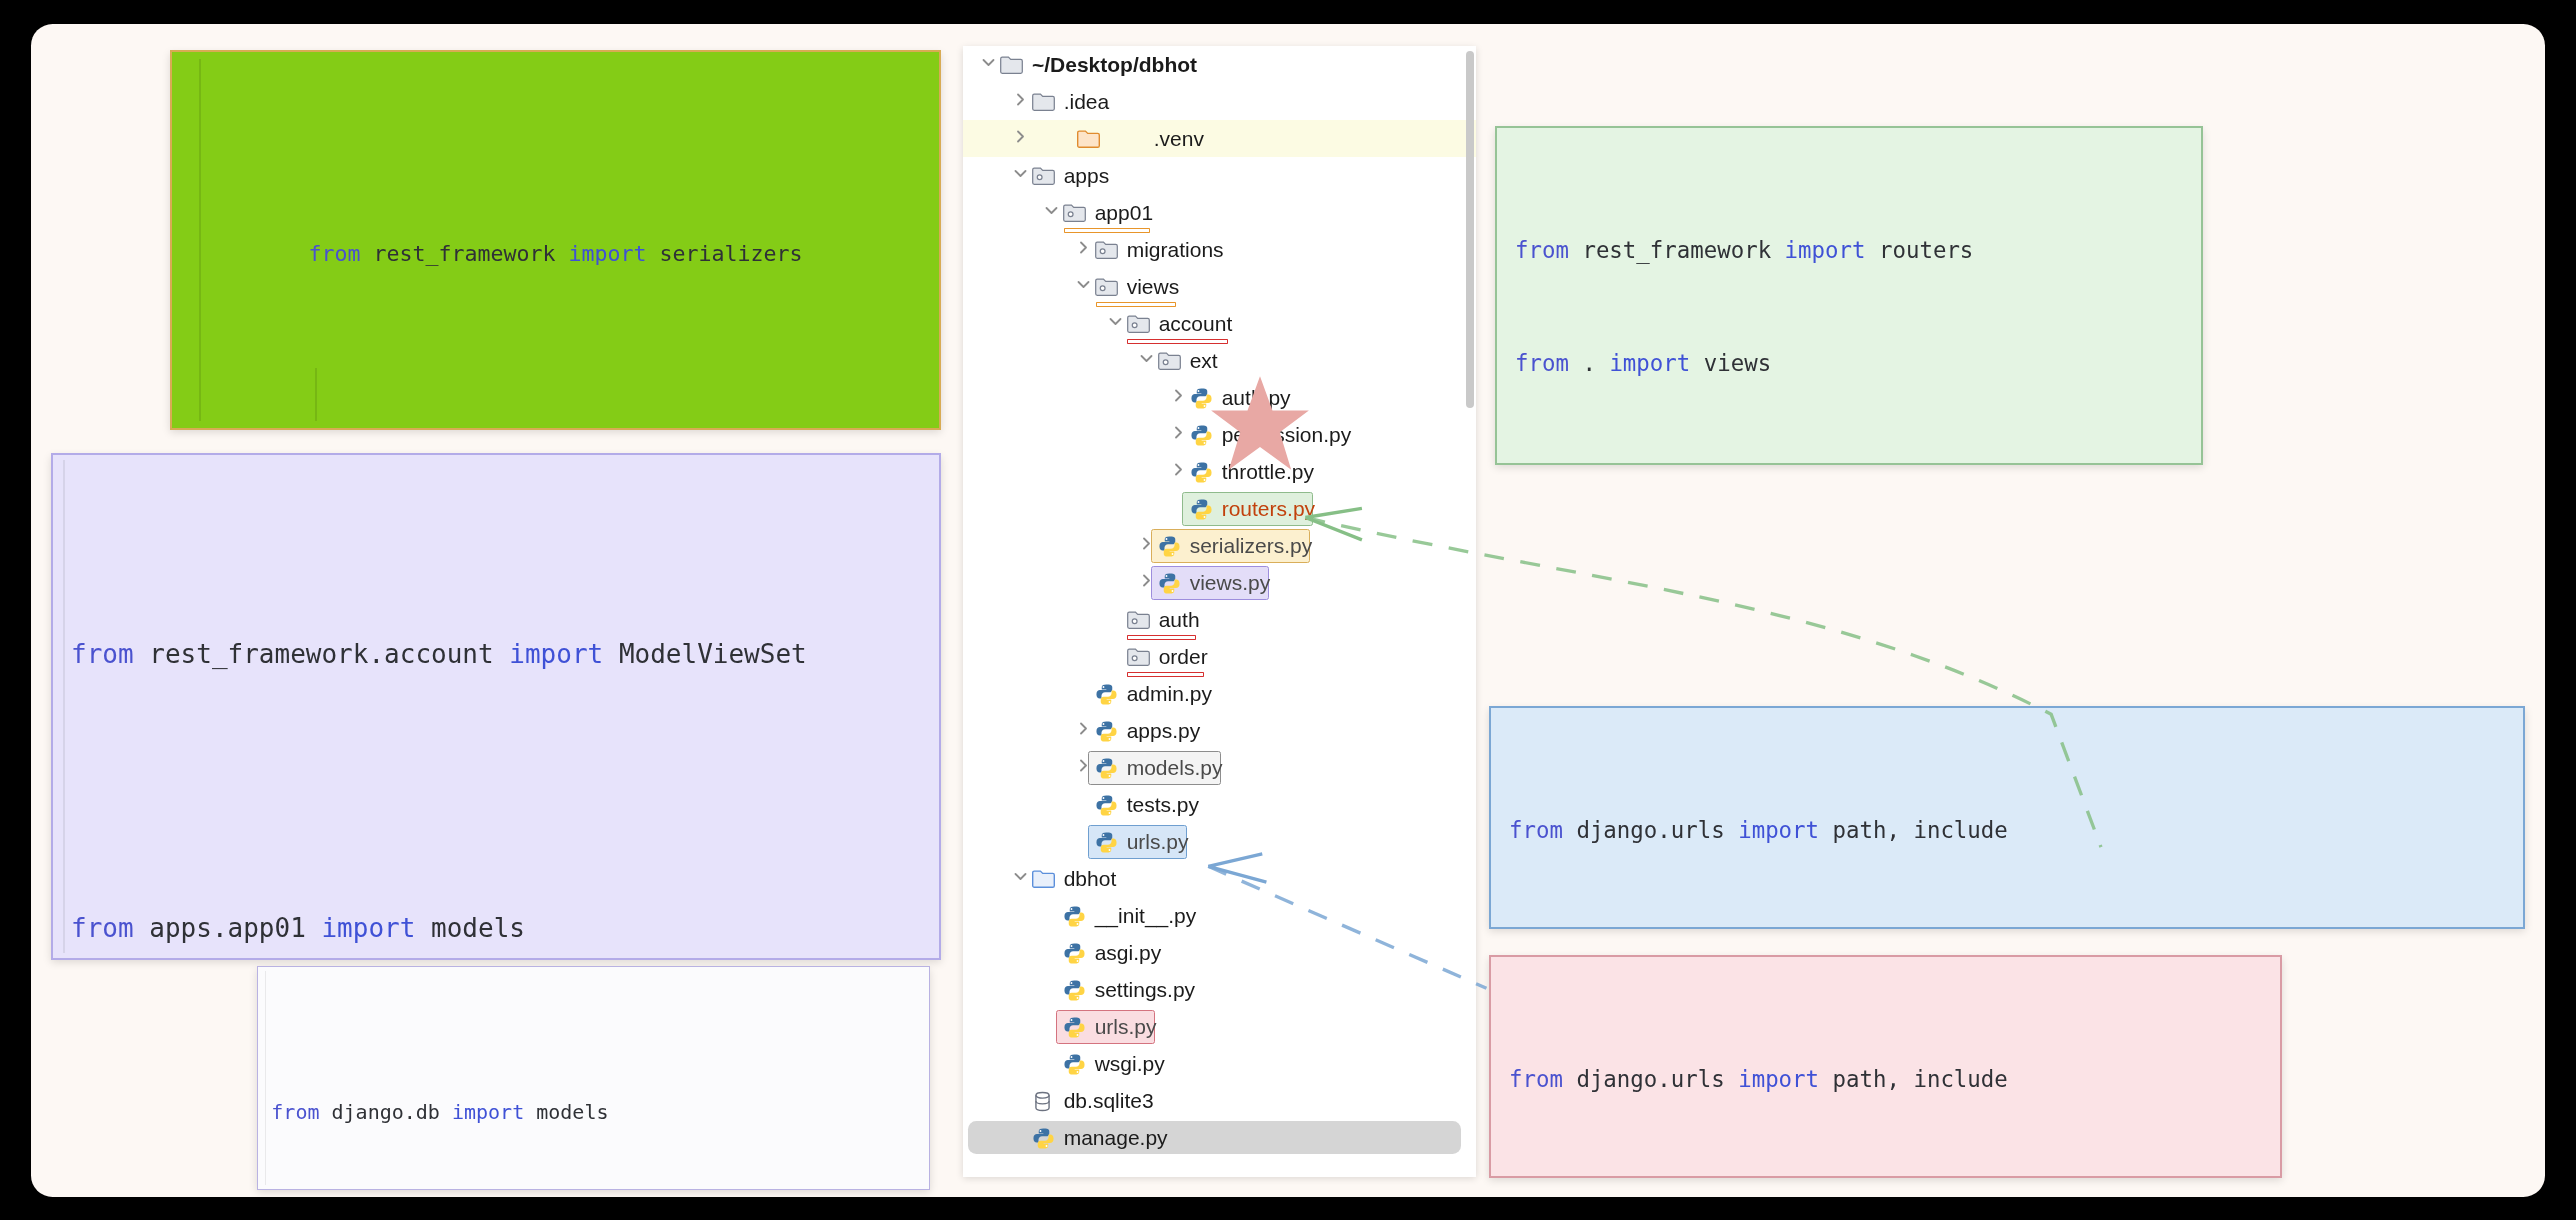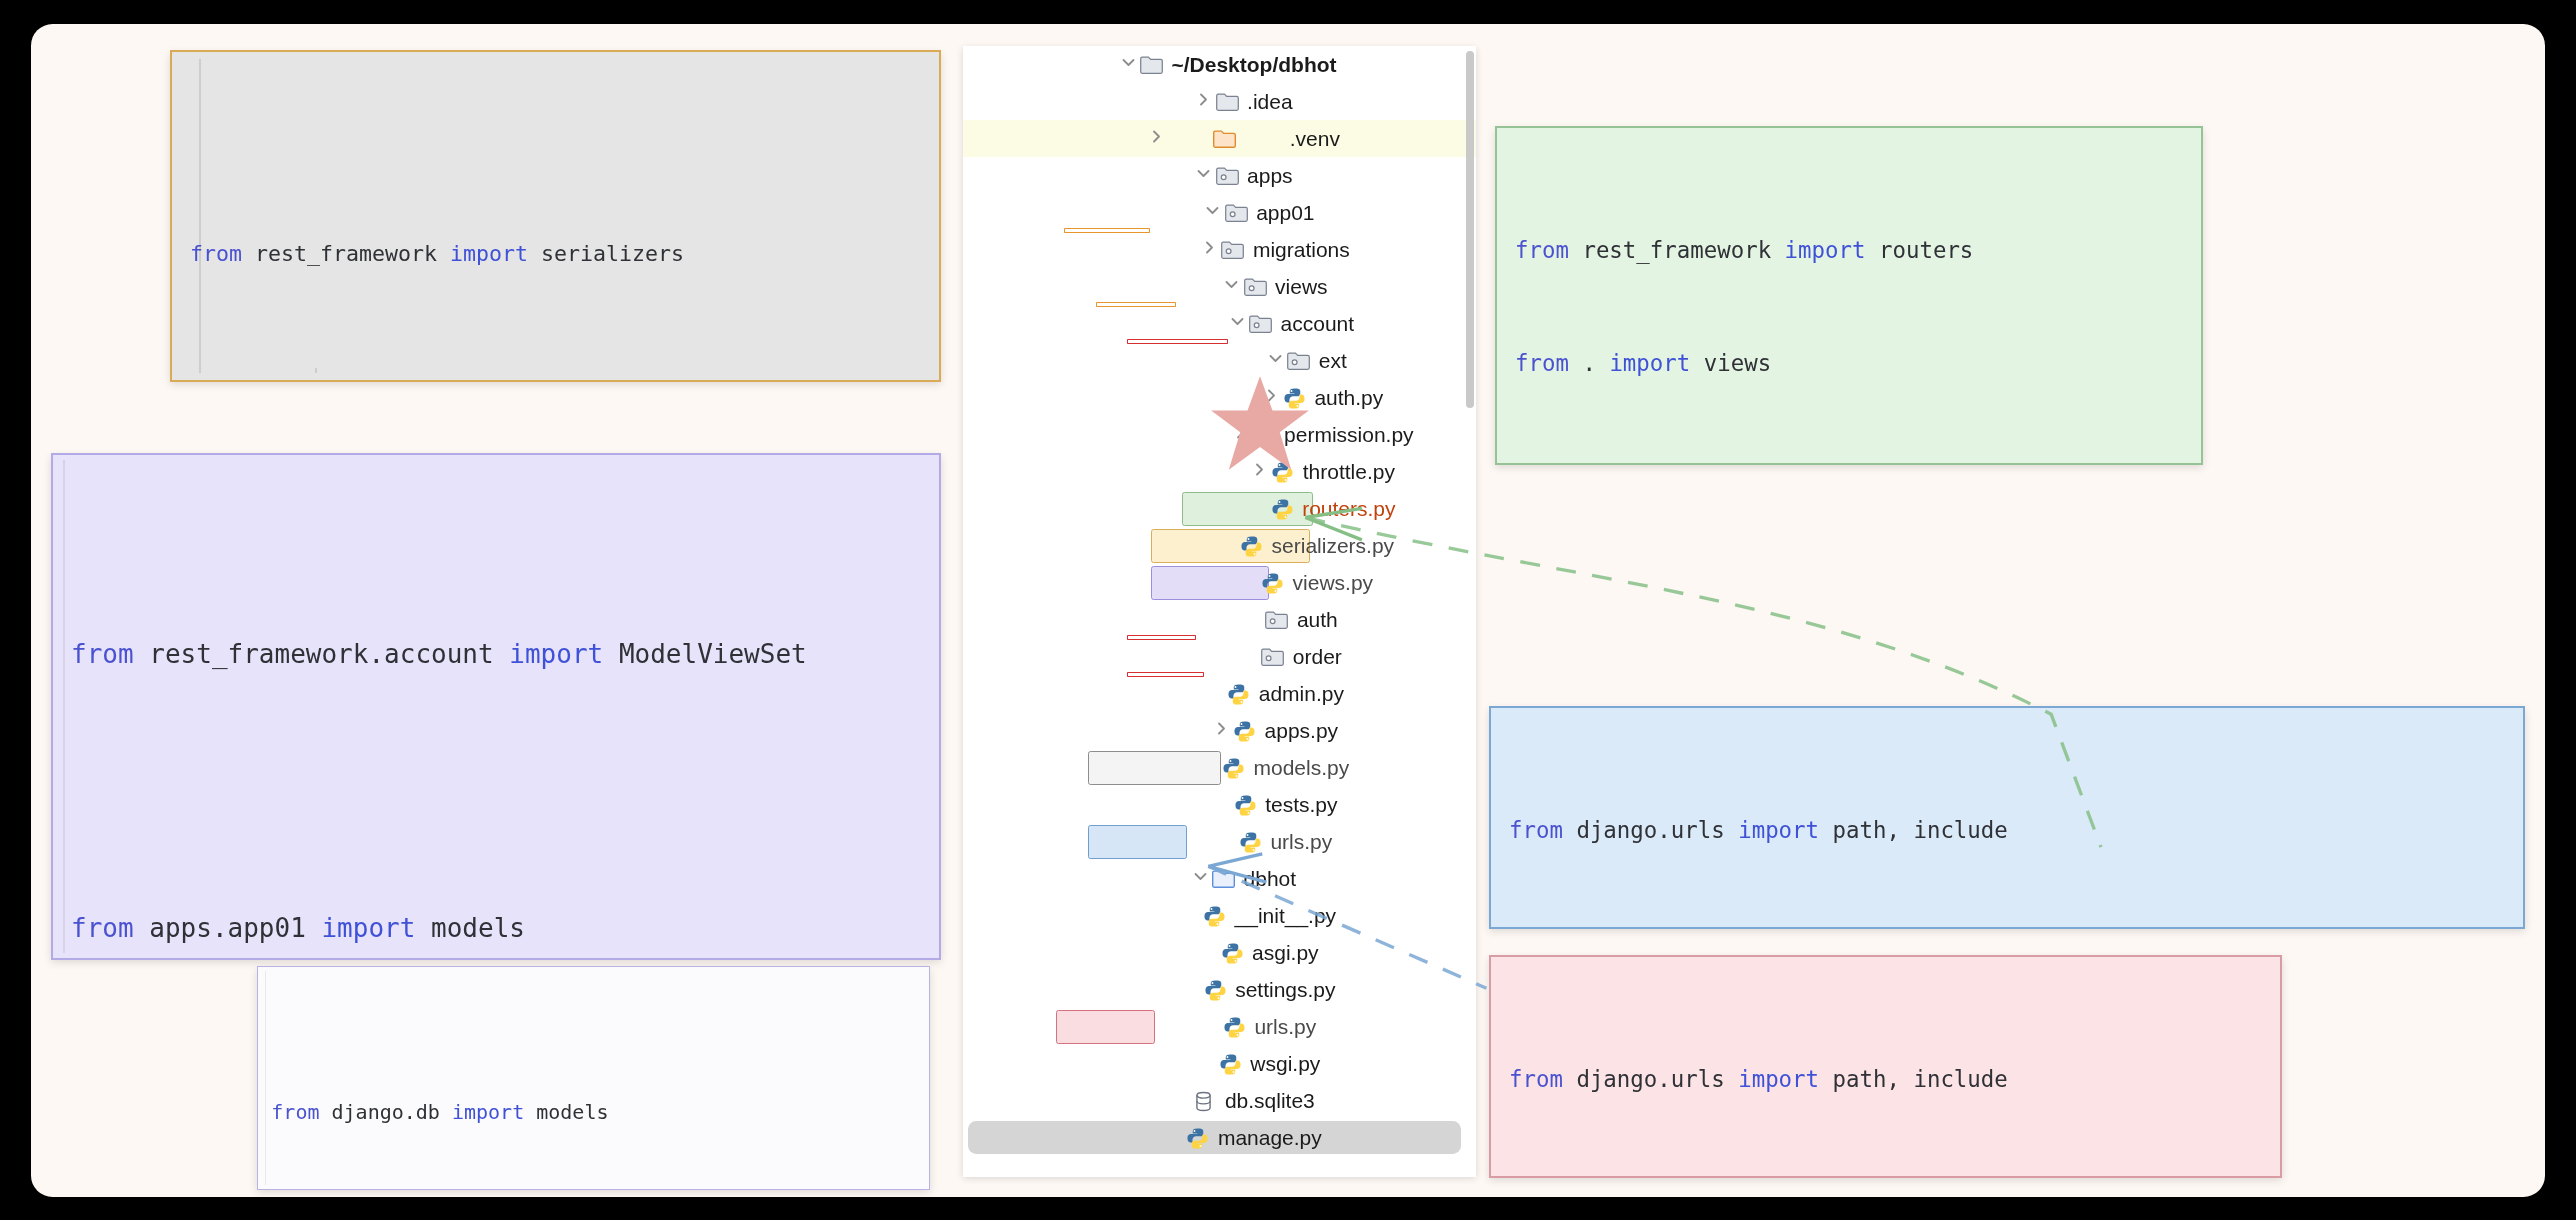--- a/index.html
+++ b/index.html
@@ -40,23 +40,24 @@
     overflow: hidden;
     box-shadow: 0 2.5px 8.3px rgba(0,0,0,.13);
   }
   .code-card .ln { display: block; height: 25px; }
   .kw      { color: #4a52cf; }
   .kwb     { color: #3f51d6; }
   .txt     { color: #2f3136; }
 
   
   #card-serializers {
-    left: 170px; top: 50px; width: 771px; height: 332px;
-    background: #e5e5e5; border-color: #d8ab54;
+    left: 170px; top: 50px; width: 771px; height: 380px;
+    background: #84cc16; border-color: #d8ab54;
     font-size: 21.6px;
+    text-align: center;
   }
   #card-serializers .gutter {
     position: absolute; left: 27px; top: 6.6px; bottom: 6.6px;
     width: 1.7px; background: rgba(0,0,0,.10);
   }
   #card-serializers .gutter2 {
     position: absolute; left: 143px; top: 316px; bottom: 6.6px;
     width: 1.7px; background: rgba(0,0,0,.10);
   }
 
@@ -114,21 +115,20 @@
     color: #1b1b1b;
     overflow: hidden;
   }
   .trow {
     position: relative;
     height: 37px;
     display: flex;
     align-items: center;
     padding-left: 6.6px;
     white-space: nowrap;
-    justify-content: center;
   }
   .trow.hl-venv  { background: #fcfbe3; gap: 45px; }
   .trow.sel      { }
   .trow.sel .selbg {
     position: absolute; left: 5px; right: 15px; top: 1.7px; bottom: 1.7px;
     background: #d5d5d5; border-radius: 8.3px;
   }
   .caret {
     width: 21.6px; min-width: 21.6px; text-align: center;
     color: #8c8c8c; font-size: 18px;

